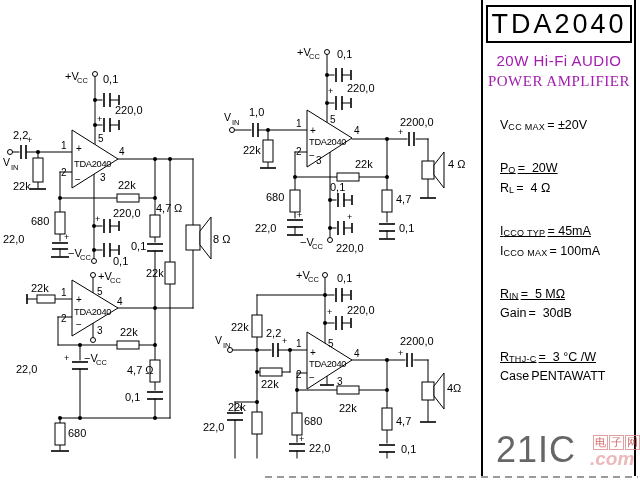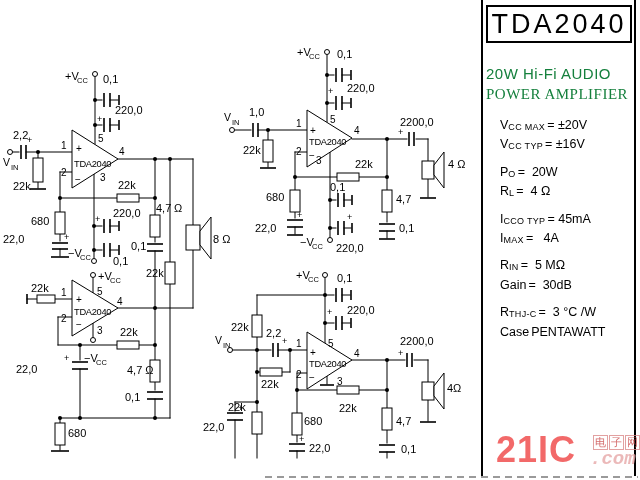--- a/index.html
+++ b/index.html
@@ -17,35 +17,35 @@
   .sgn{font-size:9px;}
   .chip{font-size:9.3px;letter-spacing:-0.3px;}
   .ssub{font-size:7.5px;}
   .vl{font-size:10.5px;}
   .dash{stroke:#9a9a9a;stroke-width:2;stroke-dasharray:7 5;fill:none;}
 
   .vborder{position:absolute;top:0;height:476px;border-left:2px solid #000;}
   #titlebox{position:absolute;left:486px;top:5px;width:142px;height:34px;border:2px solid #000;
             display:flex;align-items:center;justify-content:center;}
   #titlebox .t{font-size:27px;letter-spacing:3px;color:#000;}
-  .subtl{position:absolute;left:486px;width:146px;text-align:left;font-size:15px;color:#15803d;letter-spacing:0.5px;margin-top:13px;}
+  .subtl{position:absolute;left:486px;width:146px;text-align:center;font-size:15px;color:#a21caf;letter-spacing:0.5px;}
   #specs{position:absolute;left:500px;top:117px;width:134px;color:#000;font-size:12.5px;line-height:17.4px;}
   .spec-line{white-space:pre;}
   .spec-line sub{font-size:9px;vertical-align:-1px;letter-spacing:0.3px;}
   .spec-line .val{margin-left:2px;}
-  .gap{margin-top:8px;}
+  .gap{margin-top:24px;text-decoration:underline;}
 
   #watermark{position:absolute;left:494px;top:429px;width:146px;height:46px;opacity:0.8;}
-  #watermark .brand{position:absolute;left:2px;top:0px;font-size:36px;font-weight:bold;
-                    color:#ef4444;letter-spacing:1px;}
+  #watermark .brand{position:absolute;left:2px;top:0px;font-size:36px;font-weight:normal;
+                    color:#404040;letter-spacing:1px;}
   #watermark .cjk{position:absolute;left:99px;top:6px;display:flex;gap:1px;}
   #watermark .cjk span{display:block;width:13px;height:13px;border:1px solid #dc8a8a;color:#c94848;
                        font-size:11px;line-height:13px;text-align:center;}
   #watermark .tld{position:absolute;left:96px;top:19px;font-size:19px;font-style:italic;font-weight:bold;
-                  color:#e7a8a8;font-family:Liberation Mono, monospace;}
+                  color:#e7a8a8;font-family:Liberation Sans, sans-serif;}
 </style>
 </head>
 <body>
 
 <div id="screen">
 
 <svg width="640" height="480" viewBox="0 0 640 480">
 
   <g>
 
@@ -462,25 +462,24 @@
 <div class="vborder" style="left:634px;"></div>
 
 <div id="titlebox">
   <span class="t">TDA2040</span>
 </div>
 <div class="subtl" style="top:52px;">20W Hi-Fi AUDIO</div>
 <div class="subtl" style="top:73px;font-family:Liberation Serif, serif;">POWER AMPLIFIER</div>
 
 <div id="specs">
   <div class="spec-line"><span>V</span><sub>CC MAX</sub><span class="val">= ±20V</span></div>
-  <div class="spec-line"><span>V</span><sub>CC TYP</sub><span class="val">= ±16V</span></div>
   <div class="spec-line gap"><span>P</span><sub>O</sub><span class="val">=  20W</span></div>
   <div class="spec-line"><span>R</span><sub>L</sub><span class="val">=  4 Ω</span></div>
   <div class="spec-line gap"><span>I</span><sub>CCO TYP</sub><span class="val">= 45mA</span></div>
-  <div class="spec-line"><span>I</span><sub>MAX</sub><span class="val">=   4A</span></div>
+  <div class="spec-line"><span>I</span><sub>CCO MAX</sub><span class="val">= 100mA</span></div>
   <div class="spec-line gap"><span>R</span><sub>IN</sub><span class="val">=  5 MΩ</span></div>
   <div class="spec-line"><span>Gain</span><sub></sub><span class="val">=  30dB</span></div>
   <div class="spec-line gap"><span>R</span><sub>THJ-C</sub><span class="val">=  3 °C /W</span></div>
   <div class="spec-line"><span>Case</span><sub></sub><span class="val">PENTAWATT</span></div>
 </div>
 
 <div id="watermark">
   <span class="brand">21IC</span>
   <span class="cjk">
     <span>电</span>

